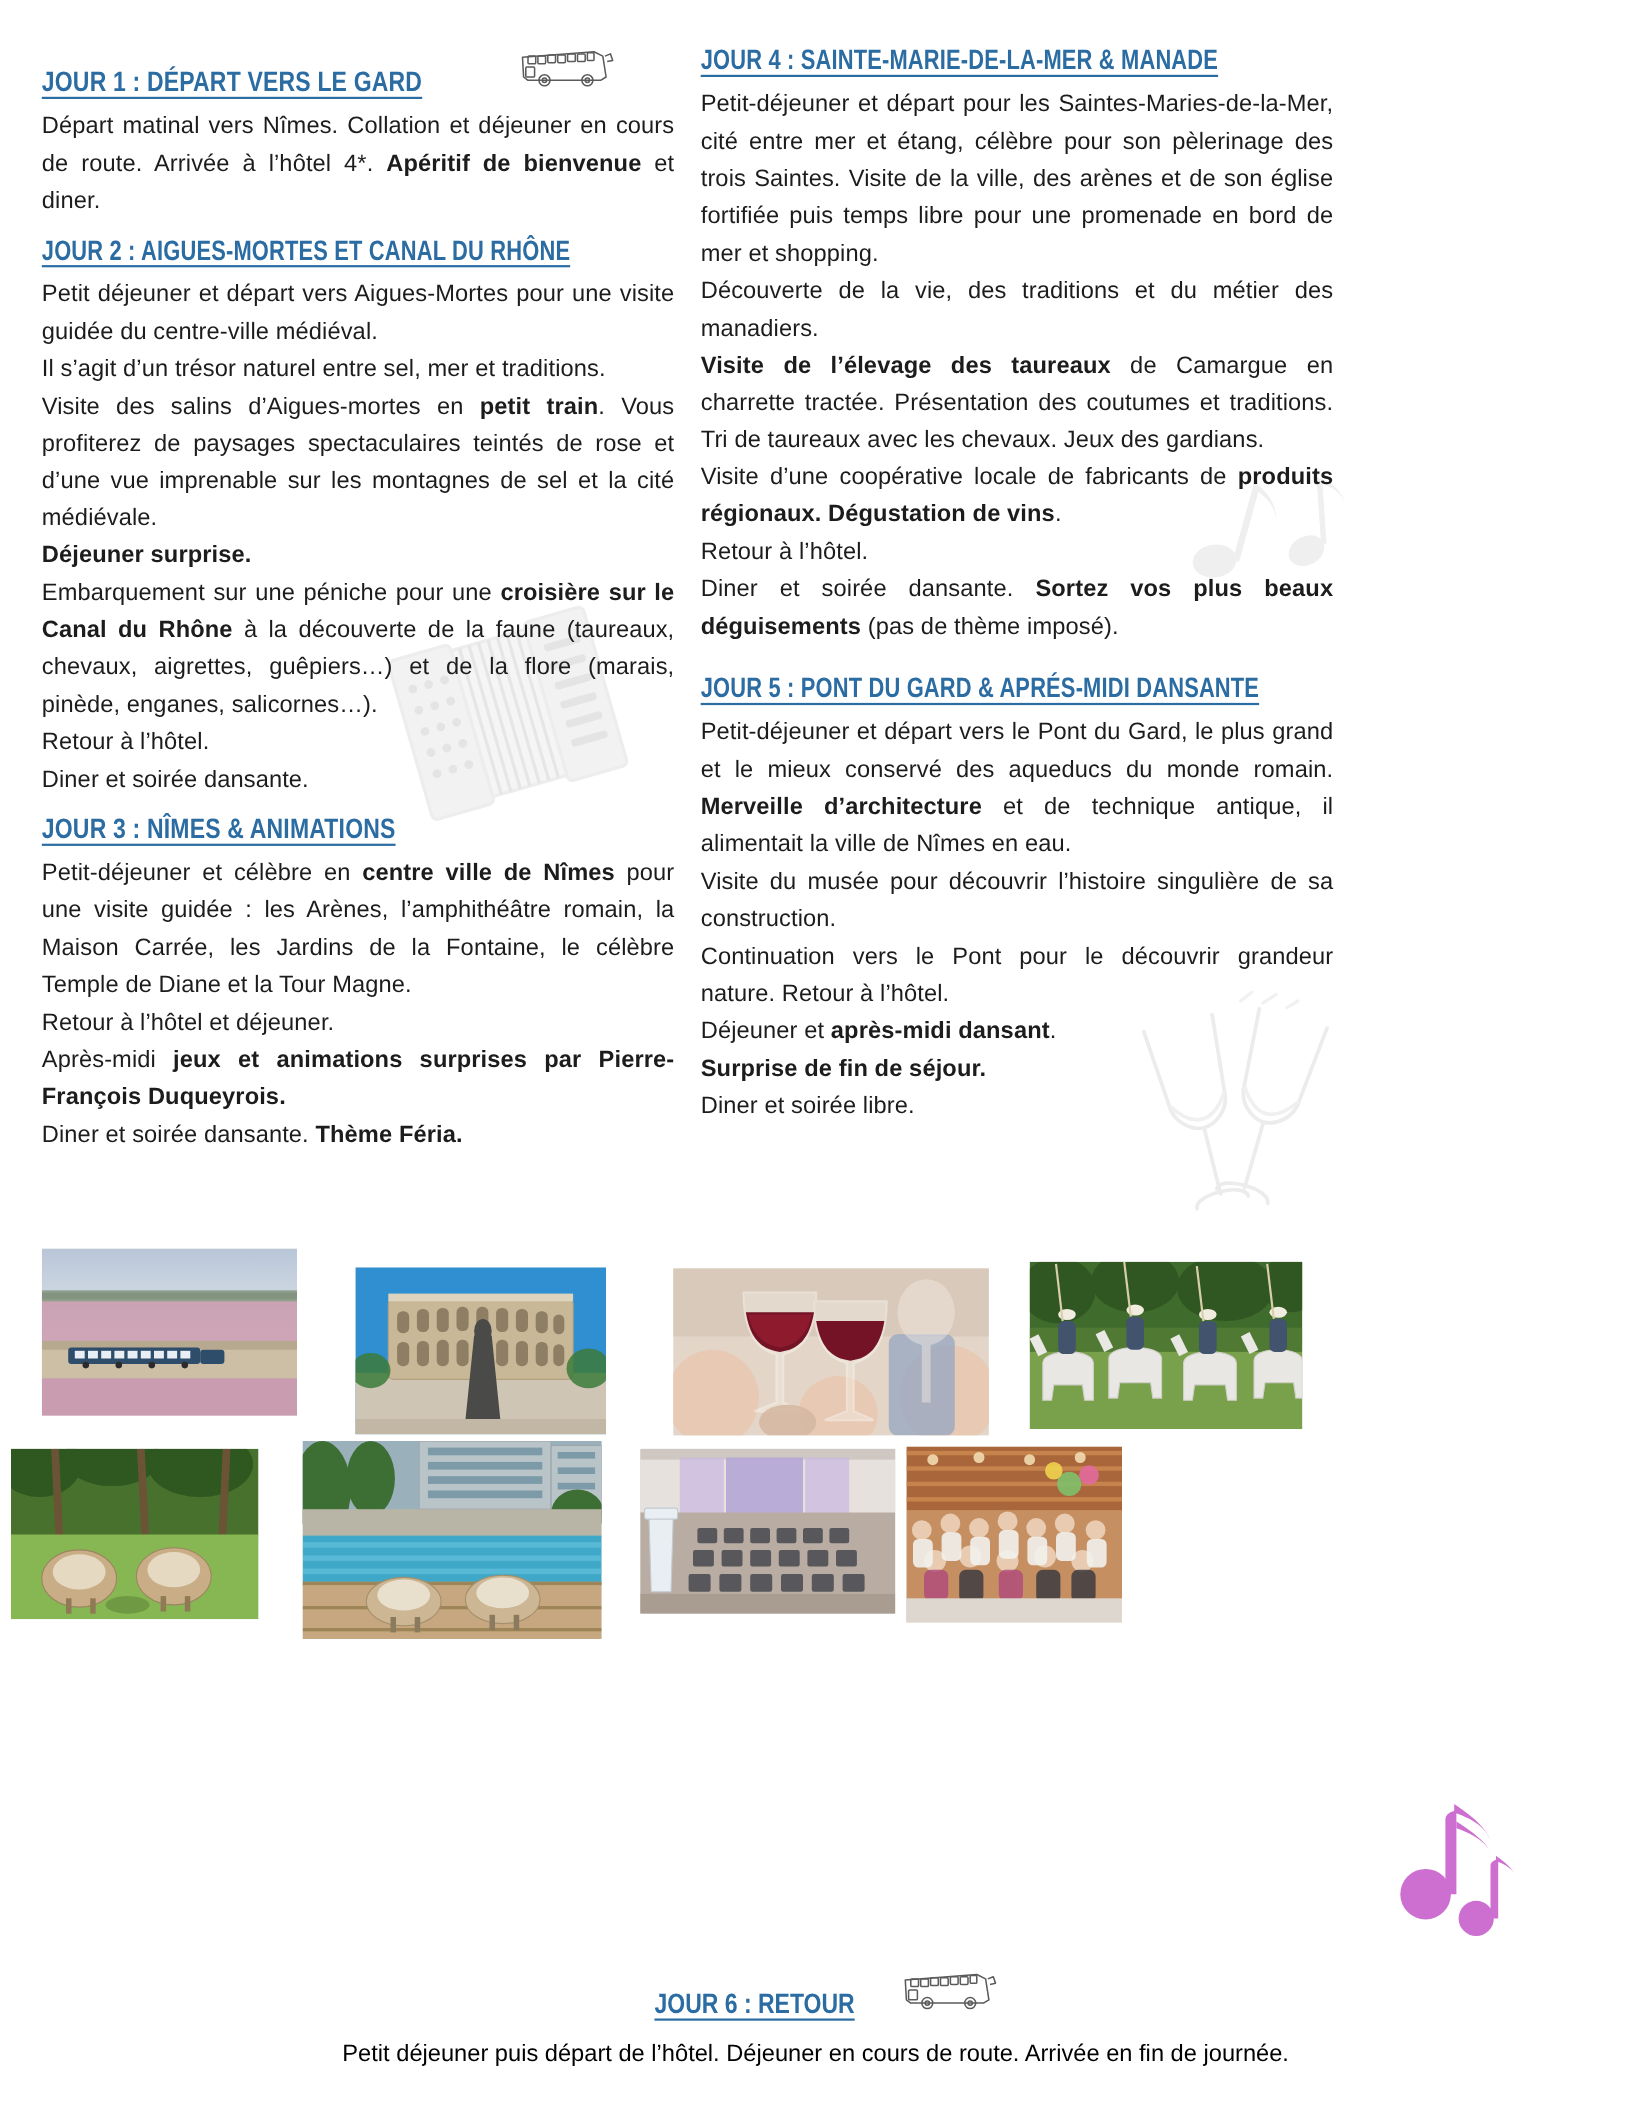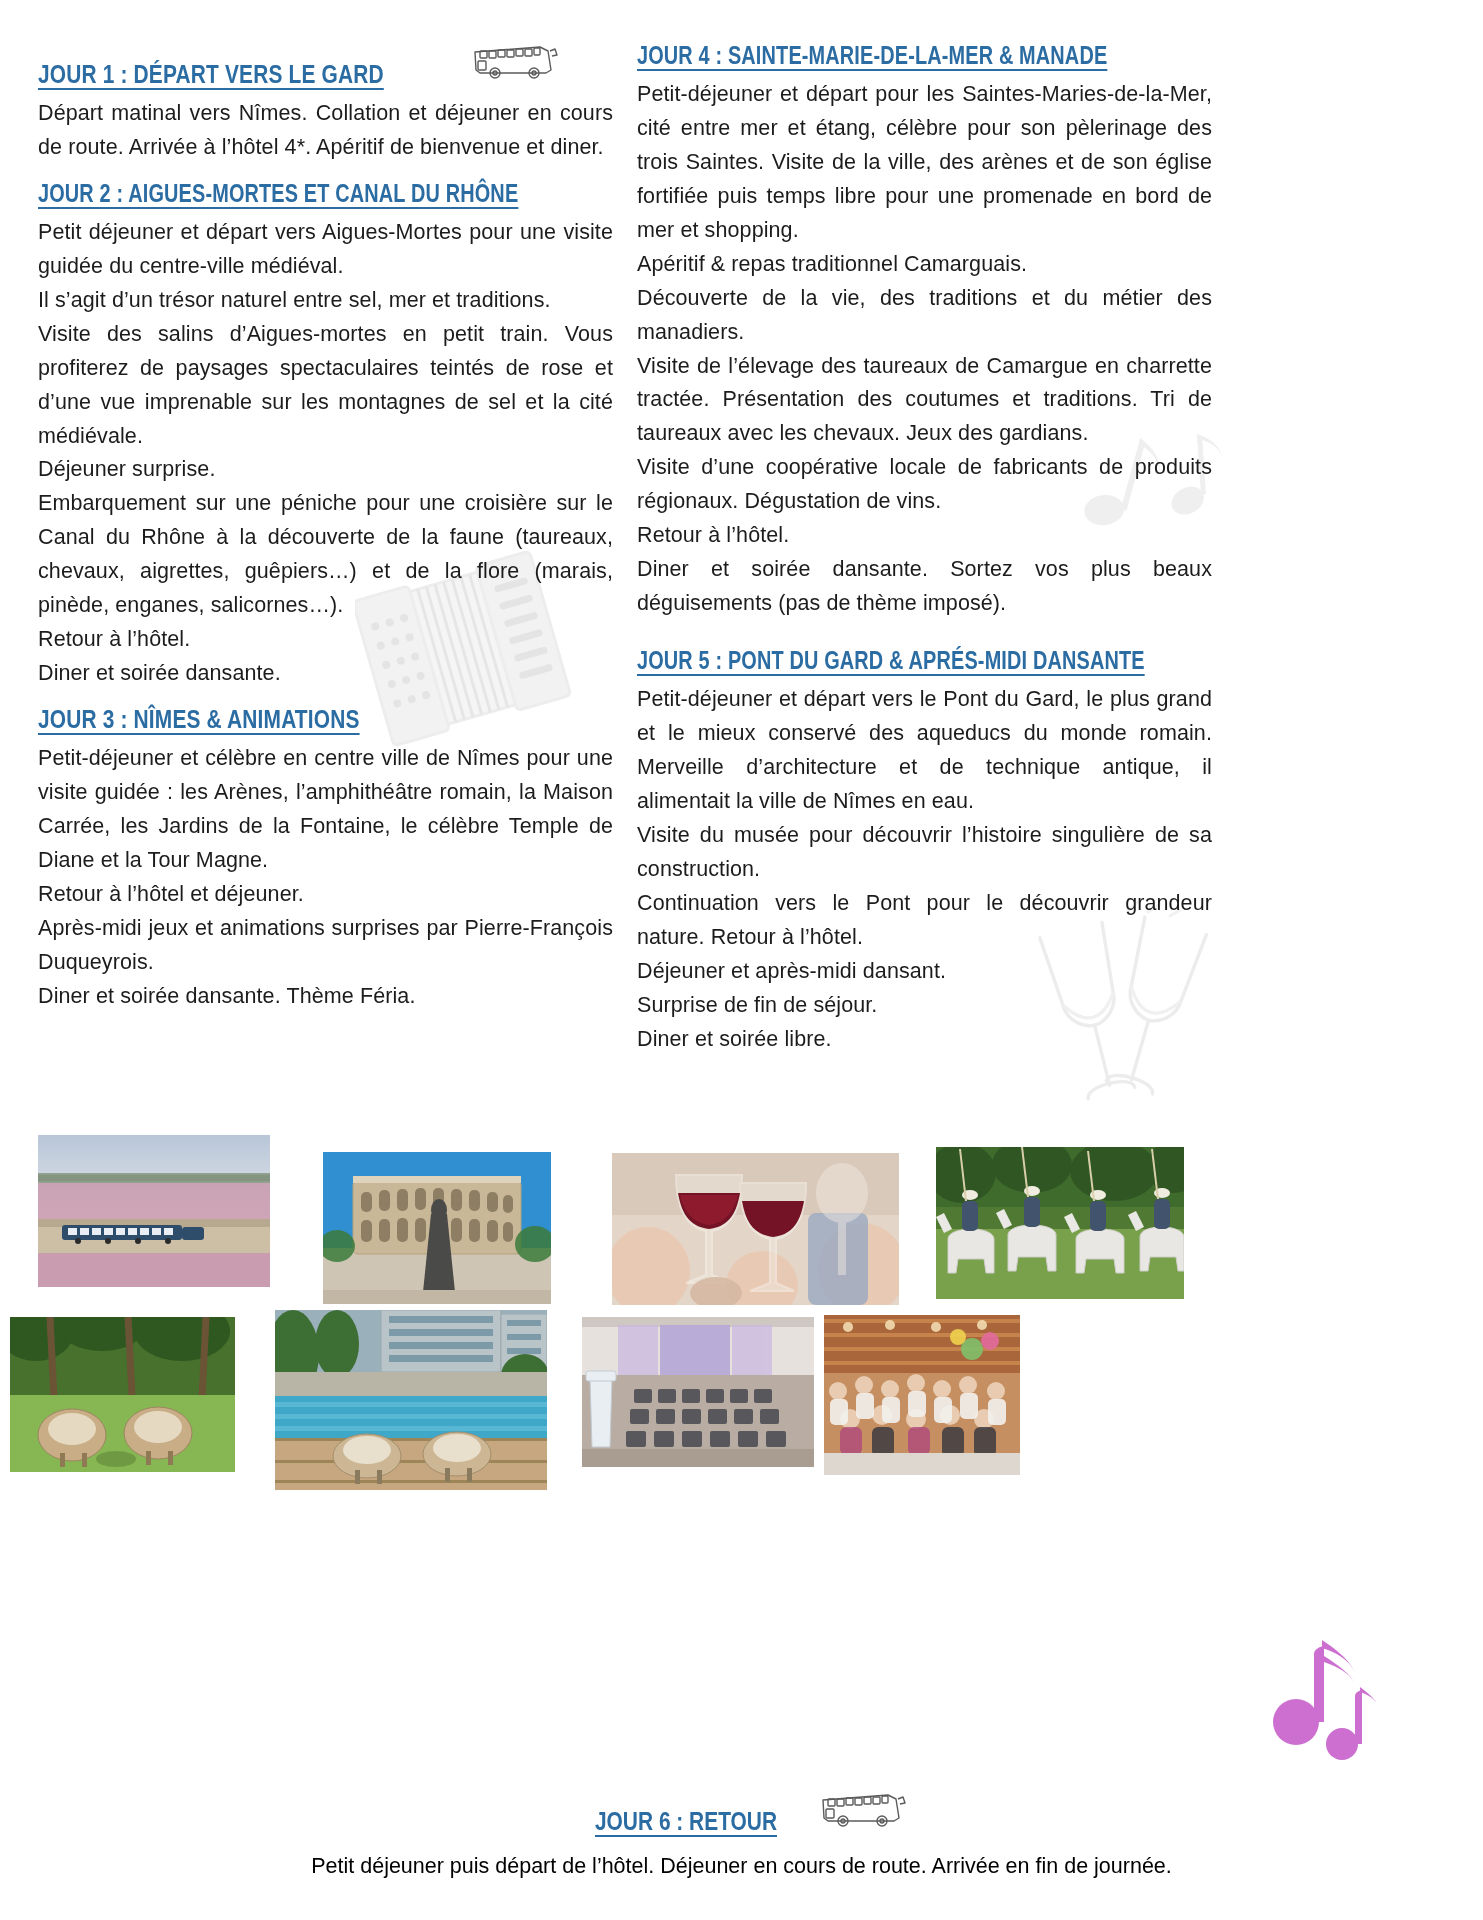--- a/index.html
+++ b/index.html
@@ -68,21 +68,21 @@
 
   
   .para {
     font-size: 21.5px;
     line-height: 1.58;
     text-align: justify;
     margin: 0;
     letter-spacing: 0.1px;
     color: #1c1c1c;
   }
-  .para b { font-weight: 400; }
+  .para b { font-weight: 700; }
 
   
   .bus-icon { display: inline-block; margin-bottom: 2px; }
 
   
   .watermark {
     position: absolute;
     z-index: 1;
     pointer-events: none;
     opacity: 1;
@@ -295,21 +295,20 @@
     </div>
 
     <div class="col">
 
       <section class="day-block" style="margin-top:0">
         <div class="day-head first">
           <span class="day-title wide">JOUR 4 : SAINTE-MARIE-DE-LA-MER &amp; MANADE</span>
         </div>
         <div>
           <p class="para"><span>Petit-déjeuner et départ pour les Saintes-Maries-de-la-Mer, cité entre mer et étang, célèbre pour son pèlerinage des trois Saintes. Visite de la ville, des arènes et de son église fortifiée puis temps libre pour une promenade en bord de mer et shopping.</span></p>
-          <p class="para"><b>Apéritif &amp; repas traditionnel Camarguais.</b></p>
           <p class="para"><span>Découverte de la vie, des traditions et du métier des manadiers.</span></p>
           <p class="para">
             <b>Visite de l’élevage des taureaux</b><span> de Camargue en charrette tractée. Présentation des coutumes et traditions. Tri de taureaux avec les chevaux.  Jeux des gardians.</span>
           </p>
           <p class="para">
             <span>Visite d’une coopérative locale de fabricants de </span><b>produits régionaux. Dégustation de vins</b><span>.</span>
           </p>
           <p class="para"><span>Retour à l’hôtel.</span></p>
           <p class="para">
             <span>Diner et soirée dansante. </span><b>Sortez vos plus beaux déguisements</b><span> (pas de thème imposé).</span>

